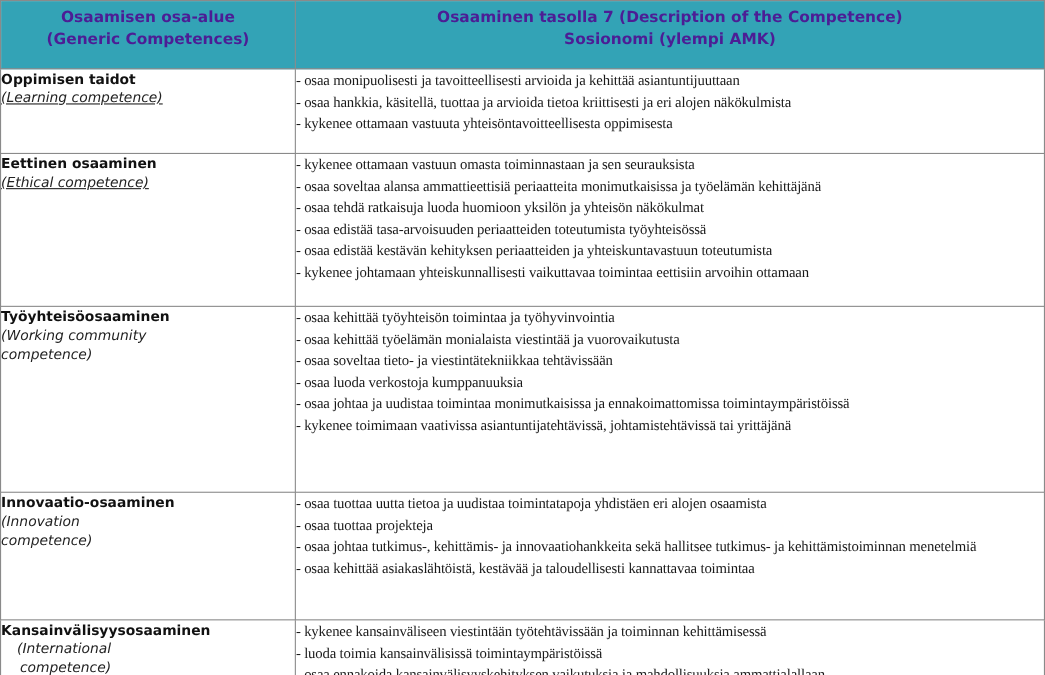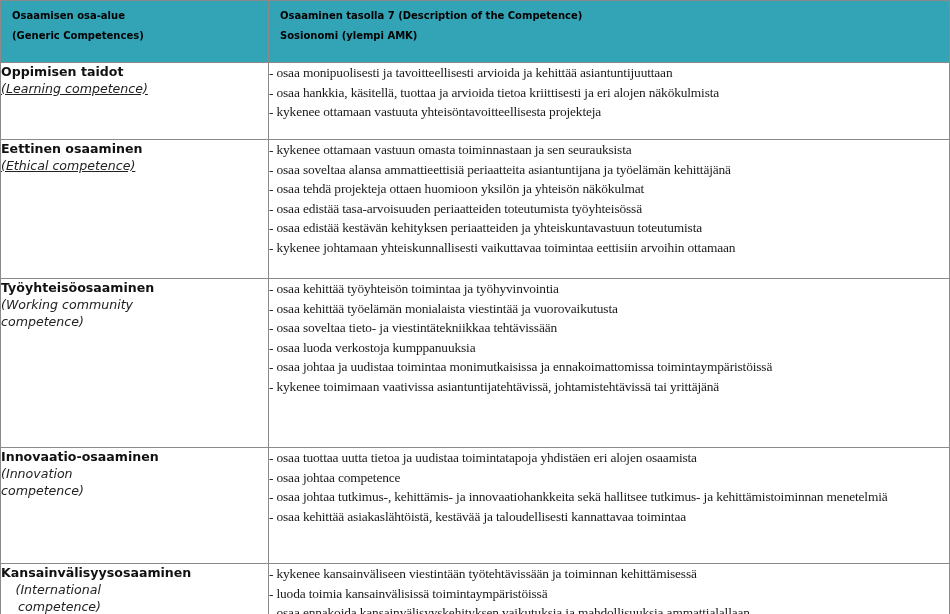--- a/index.html
+++ b/index.html
@@ -26,28 +26,29 @@
       border: 1px solid #8a8a8a;
       vertical-align: top;
       text-align: left;
       padding: 0;
     }
     col.col-left { width: 268px; }
     col.col-right { width: 681px; }
 
     tr.header-row th {
       background: #33a3b6;
-      color: #000000;
+      color: #4c1d95;
       font-weight: bold;
-      font-size: 10px;
+      font-size: 14px;
       line-height: 20px;
       height: 62px;
       padding: 5px 11px 0 11px;
       box-sizing: border-box;
       letter-spacing: 0px;
+      text-align: center;
     }
     tr.header-row th .line { display: block; white-space: nowrap; }
 
     td.area-cell {
       padding: 1px 6px 0 11px;
       box-sizing: border-box;
     }
     .area-title {
       display: block;
       font-weight: bold;
@@ -109,33 +110,33 @@
   <tbody>
 
     <tr class="row-1">
       <td class="area-cell">
         <span class="area-title">Oppimisen taidot</span>
         <span class="area-subtitle wide">(Learning competence)</span>
       </td>
       <td class="desc-cell">
         <span class="desc-item">- osaa monipuolisesti ja tavoitteellisesti arvioida ja kehittää asiantuntijuuttaan</span>
         <span class="desc-item">- osaa hankkia, käsitellä, tuottaa ja arvioida tietoa kriittisesti ja eri alojen näkökulmista</span>
-        <span class="desc-item">- kykenee ottamaan vastuuta yhteisöntavoitteellisesta projekteja</span>
+        <span class="desc-item">- kykenee ottamaan vastuuta yhteisöntavoitteellisesta oppimisesta</span>
       </td>
     </tr>
 
     <tr class="row-2">
       <td class="area-cell">
         <span class="area-title">Eettinen osaaminen</span>
         <span class="area-subtitle wide">(Ethical competence)</span>
       </td>
       <td class="desc-cell">
         <span class="desc-item">- kykenee ottamaan vastuun omasta toiminnastaan ja sen seurauksista</span>
-        <span class="desc-item">- osaa soveltaa alansa ammattieettisiä periaatteita asiantuntijana ja työelämän kehittäjänä</span>
-        <span class="desc-item">- osaa tehdä projekteja ottaen huomioon yksilön ja yhteisön näkökulmat</span>
+        <span class="desc-item">- osaa soveltaa alansa ammattieettisiä periaatteita monimutkaisissa ja työelämän kehittäjänä</span>
+        <span class="desc-item">- osaa tehdä ratkaisuja luoda huomioon yksilön ja yhteisön näkökulmat</span>
         <span class="desc-item">- osaa edistää tasa-arvoisuuden periaatteiden toteutumista työyhteisössä</span>
         <span class="desc-item">- osaa edistää kestävän kehityksen periaatteiden ja yhteiskuntavastuun toteutumista</span>
         <span class="desc-item">- kykenee johtamaan yhteiskunnallisesti vaikuttavaa toimintaa eettisiin arvoihin ottamaan</span>
       </td>
     </tr>
 
     <tr class="row-3">
       <td class="area-cell">
         <span class="area-title">Työyhteisöosaaminen</span>
         <span class="area-subtitle">(Working community competence)</span>
@@ -150,21 +151,21 @@
       </td>
     </tr>
 
     <tr class="row-4">
       <td class="area-cell">
         <span class="area-title">Innovaatio-osaaminen</span>
         <span class="area-subtitle" style="width:100px;">(Innovation competence)</span>
       </td>
       <td class="desc-cell">
         <span class="desc-item">- osaa tuottaa uutta tietoa ja uudistaa toimintatapoja yhdistäen eri alojen osaamista</span>
-        <span class="desc-item">- osaa johtaa competence</span>
+        <span class="desc-item">- osaa tuottaa projekteja</span>
         <span class="desc-item">- osaa johtaa tutkimus-, kehittämis- ja innovaatiohankkeita sekä hallitsee tutkimus- ja kehittämistoiminnan menetelmiä</span>
         <span class="desc-item">- osaa kehittää asiakaslähtöistä, kestävää ja taloudellisesti kannattavaa toimintaa</span>
       </td>
     </tr>
 
     <tr class="row-5">
       <td class="area-cell">
         <span class="area-title">Kansainvälisyysosaaminen</span>
         <span class="area-subtitle" style="width:100px;text-align:right;">(International competence)</span>
       </td>

